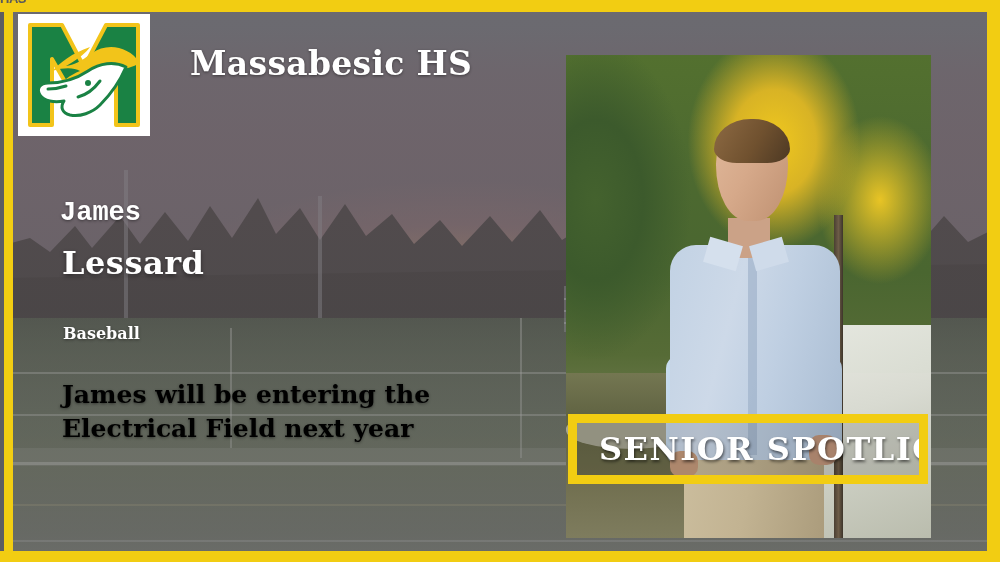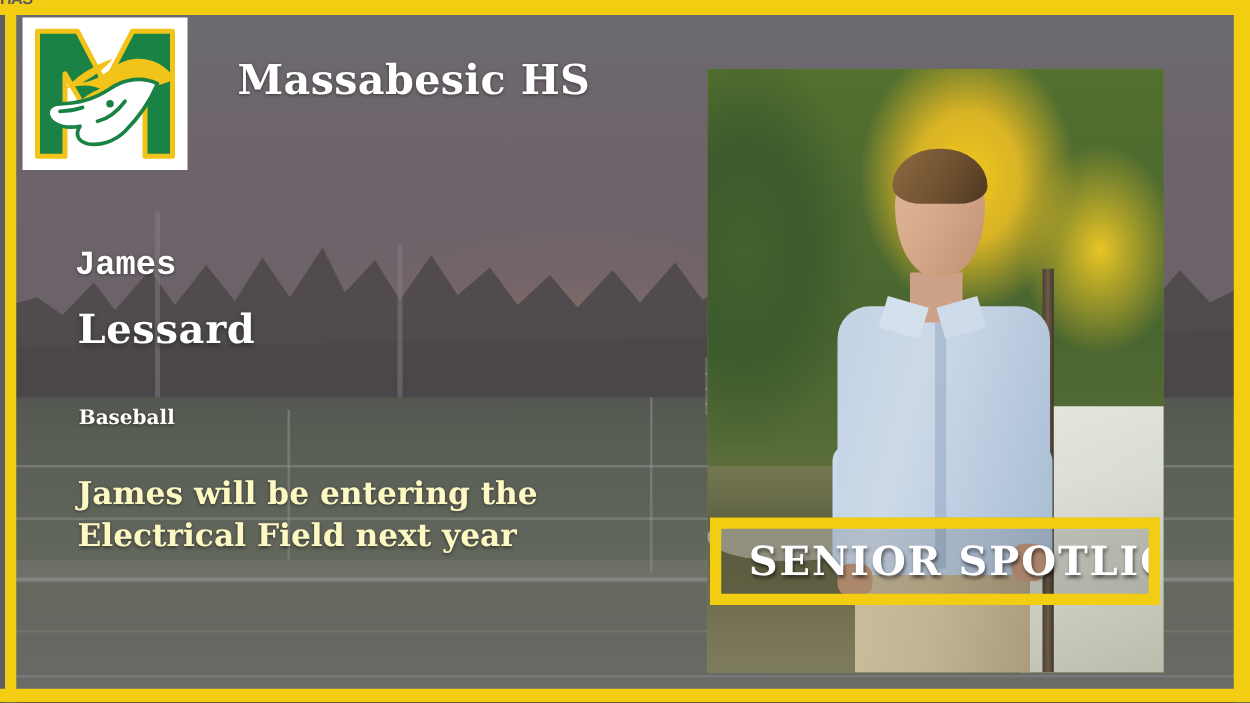--- a/index.html
+++ b/index.html
@@ -166,21 +166,21 @@
     color: #ffffff;
     font-family: "DejaVu Serif", "Liberation Serif", serif;
     font-weight: bold;
     font-size: 16px;
     text-shadow: 0 1px 3px rgba(0,0,0,0.45);
   }
   .blurb {
     position: absolute;
     left: 62px; top: 378px;
     width: 430px;
-    color: #fef9c3;
+    color: #000000;
     font-family: "DejaVu Serif", "Liberation Serif", serif;
     font-weight: bold;
     font-size: 25px;
     line-height: 1.34;
     text-shadow: 0 1px 3px rgba(0,0,0,0.45);
   }
 
   
   .portrait {
     position: absolute;

